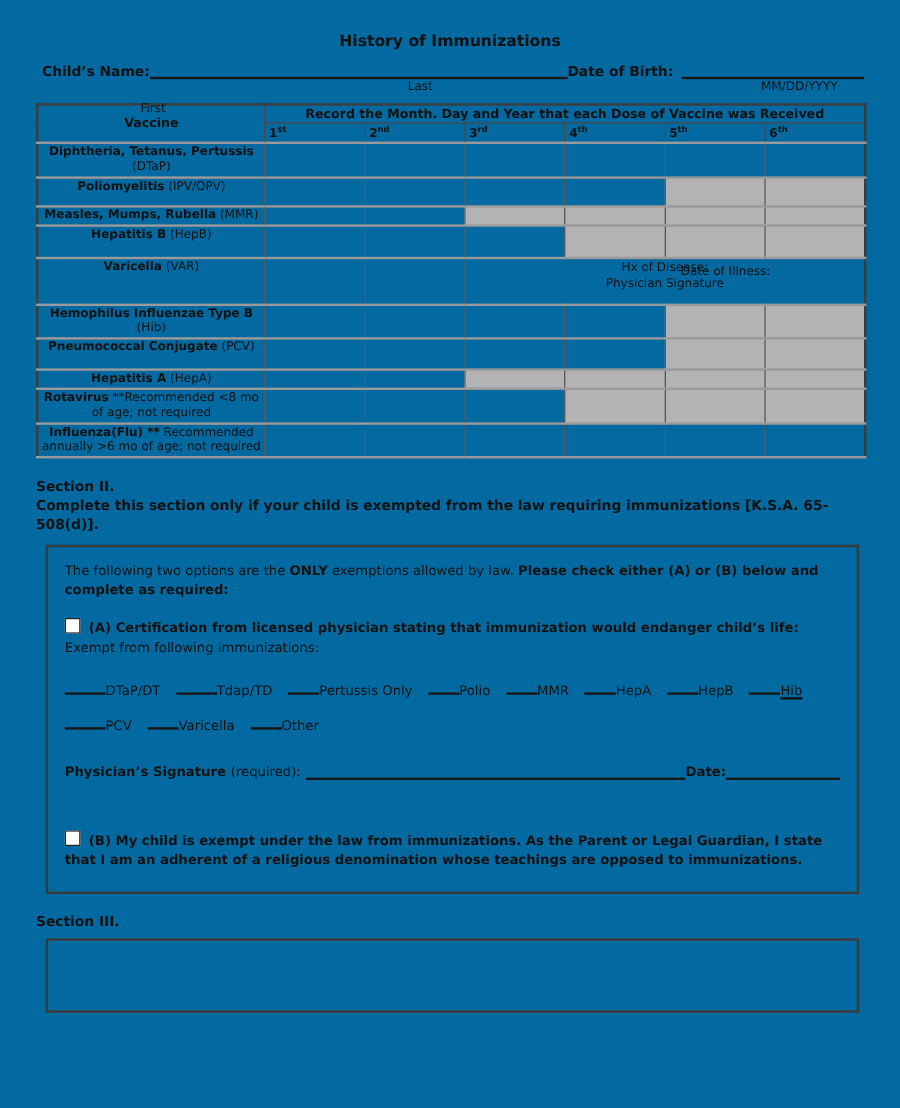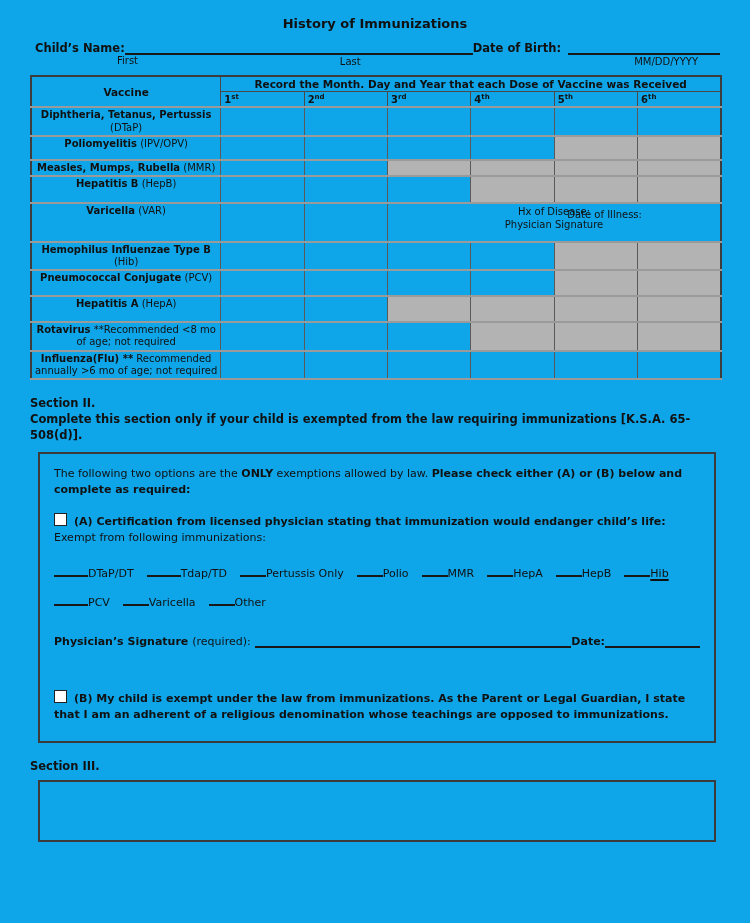--- a/index.html
+++ b/index.html
@@ -1,40 +1,40 @@
 <!DOCTYPE html>
 <html style="--shade: #b3b3b3; --border: #3d3d3d;"><head>
 <meta charset="utf-8">
 <style>
   html,body{margin:0;padding:0;background:#fff;}
   .page{
     position:relative;
     width:750px;height:923px;
-    background:#0ea5e9;
+    background:#0369a1;
     font-family:"DejaVu Sans","Liberation Sans",sans-serif;
     color:#111;
     box-sizing:border-box;
-    padding:16px 30px 0 35px;
+    padding:27px 30px 0 35px;
     overflow:hidden;
   }
   .title{
     text-align:center;font-weight:bold;font-size:13px;margin:0 0 0 -5px;
   }
   .intro{
     font-weight:bold;font-size:11px;line-height:1.4;
     margin:22px 0 0 0;width:662px;
   }
   
   .name-row{
     display:flex;align-items:flex-end;margin-top:9px;font-size:11.5px;font-weight:bold;
   }
   .fill{flex:1 1 auto;border-bottom:2px solid #181818;height:13px;}
   .fill.dob{flex:0 0 152px;margin-left:7px;}
   .sub-row{position:relative;height:15px;font-size:10px;font-weight:normal;}
-  .sub-row .first{position:absolute;left:82px;top:0;}
+  .sub-row .first{position:absolute;left:82px;top:19px;}
   .sub-row .last{position:absolute;left:44.5%;top:1px;}
   .sub-row .mmdd{position:absolute;right:22px;top:1px;}
   
   .sec-heading{
     font-weight:bold;font-size:11.5px;line-height:1.32;margin:14px 0 0 -5px;width:692px;
   }
   table.vax{
     border-collapse:collapse;table-layout:fixed;
     width:692px;margin:5px 0 0 -5px;
     border:2px solid var(--border);
@@ -190,21 +190,21 @@
         </tr>
         <tr style="height: 26px;">
           <td class="vcell"><b>Pneumococcal Conjugate</b> <span>(PCV)</span></td>
           <td></td>
           <td></td>
           <td></td>
           <td></td>
           <td class="g"></td>
           <td class="g"></td>
         </tr>
-        <tr style="height: 26px;">
+        <tr style="height: 16px;">
           <td class="vcell"><b>Hepatitis A</b> <span>(HepA)</span></td>
           <td></td>
           <td></td>
           <td class="g"></td>
           <td class="g"></td>
           <td class="g"></td>
           <td class="g"></td>
         </tr>
         <tr style="height: 27px;">
           <td class="vcell"><b>Rotavirus</b> <span>**Recommended &lt;8 mo of age; not required</span></td>

